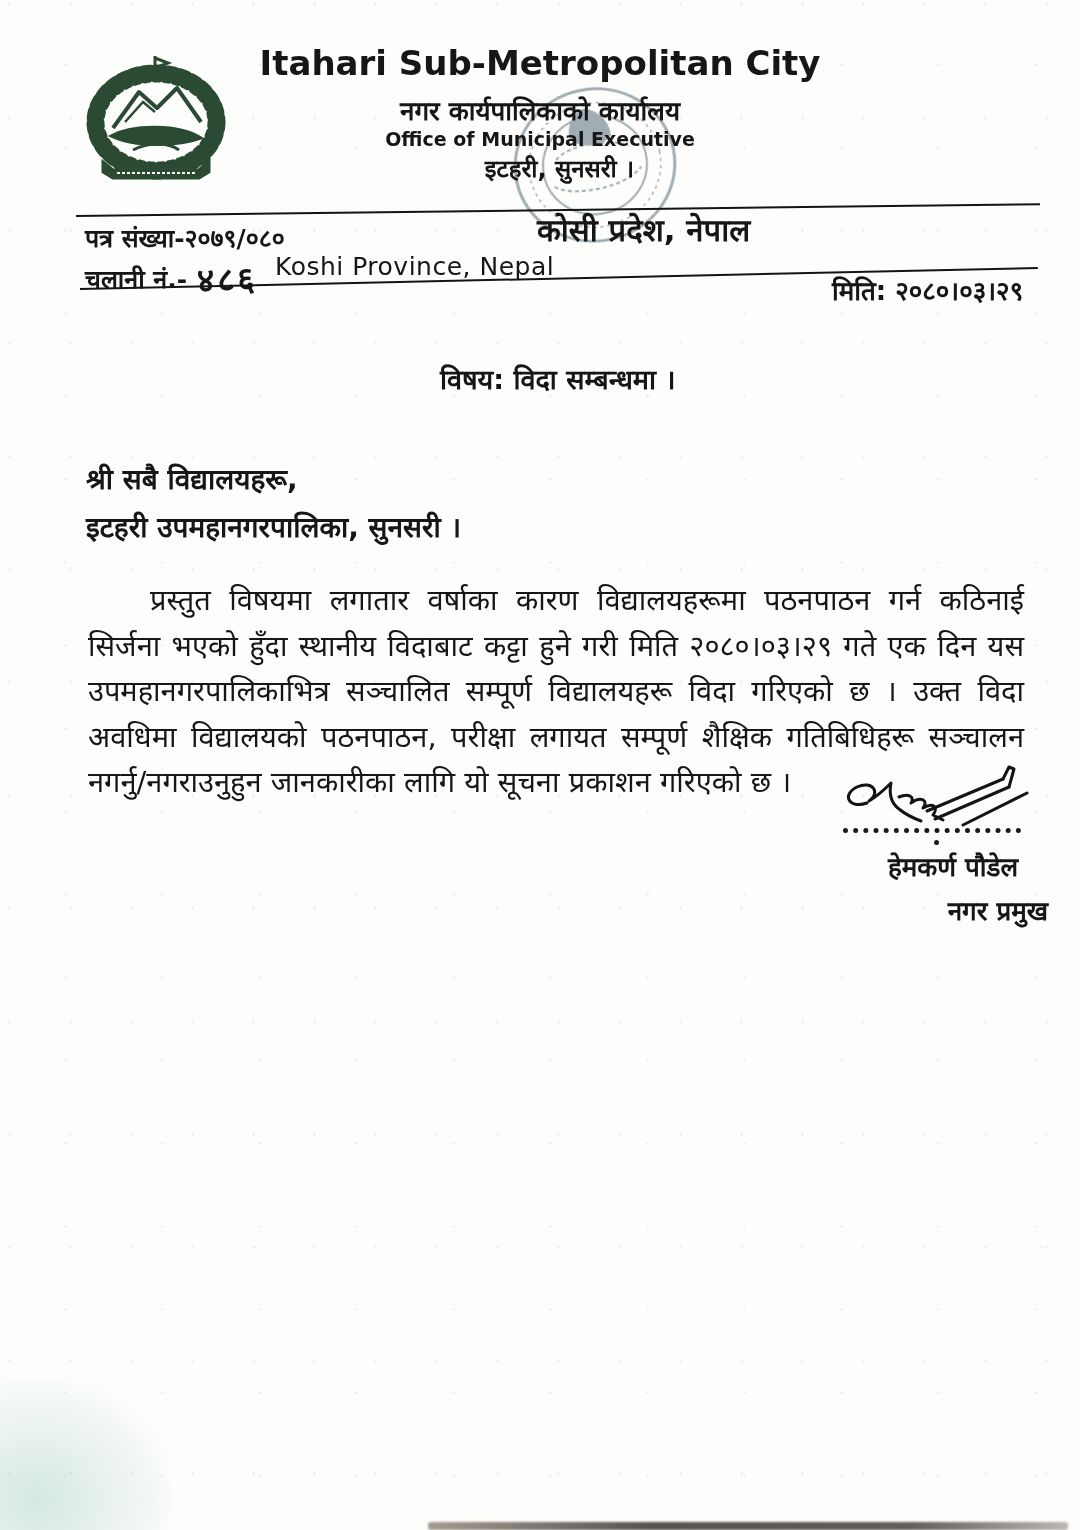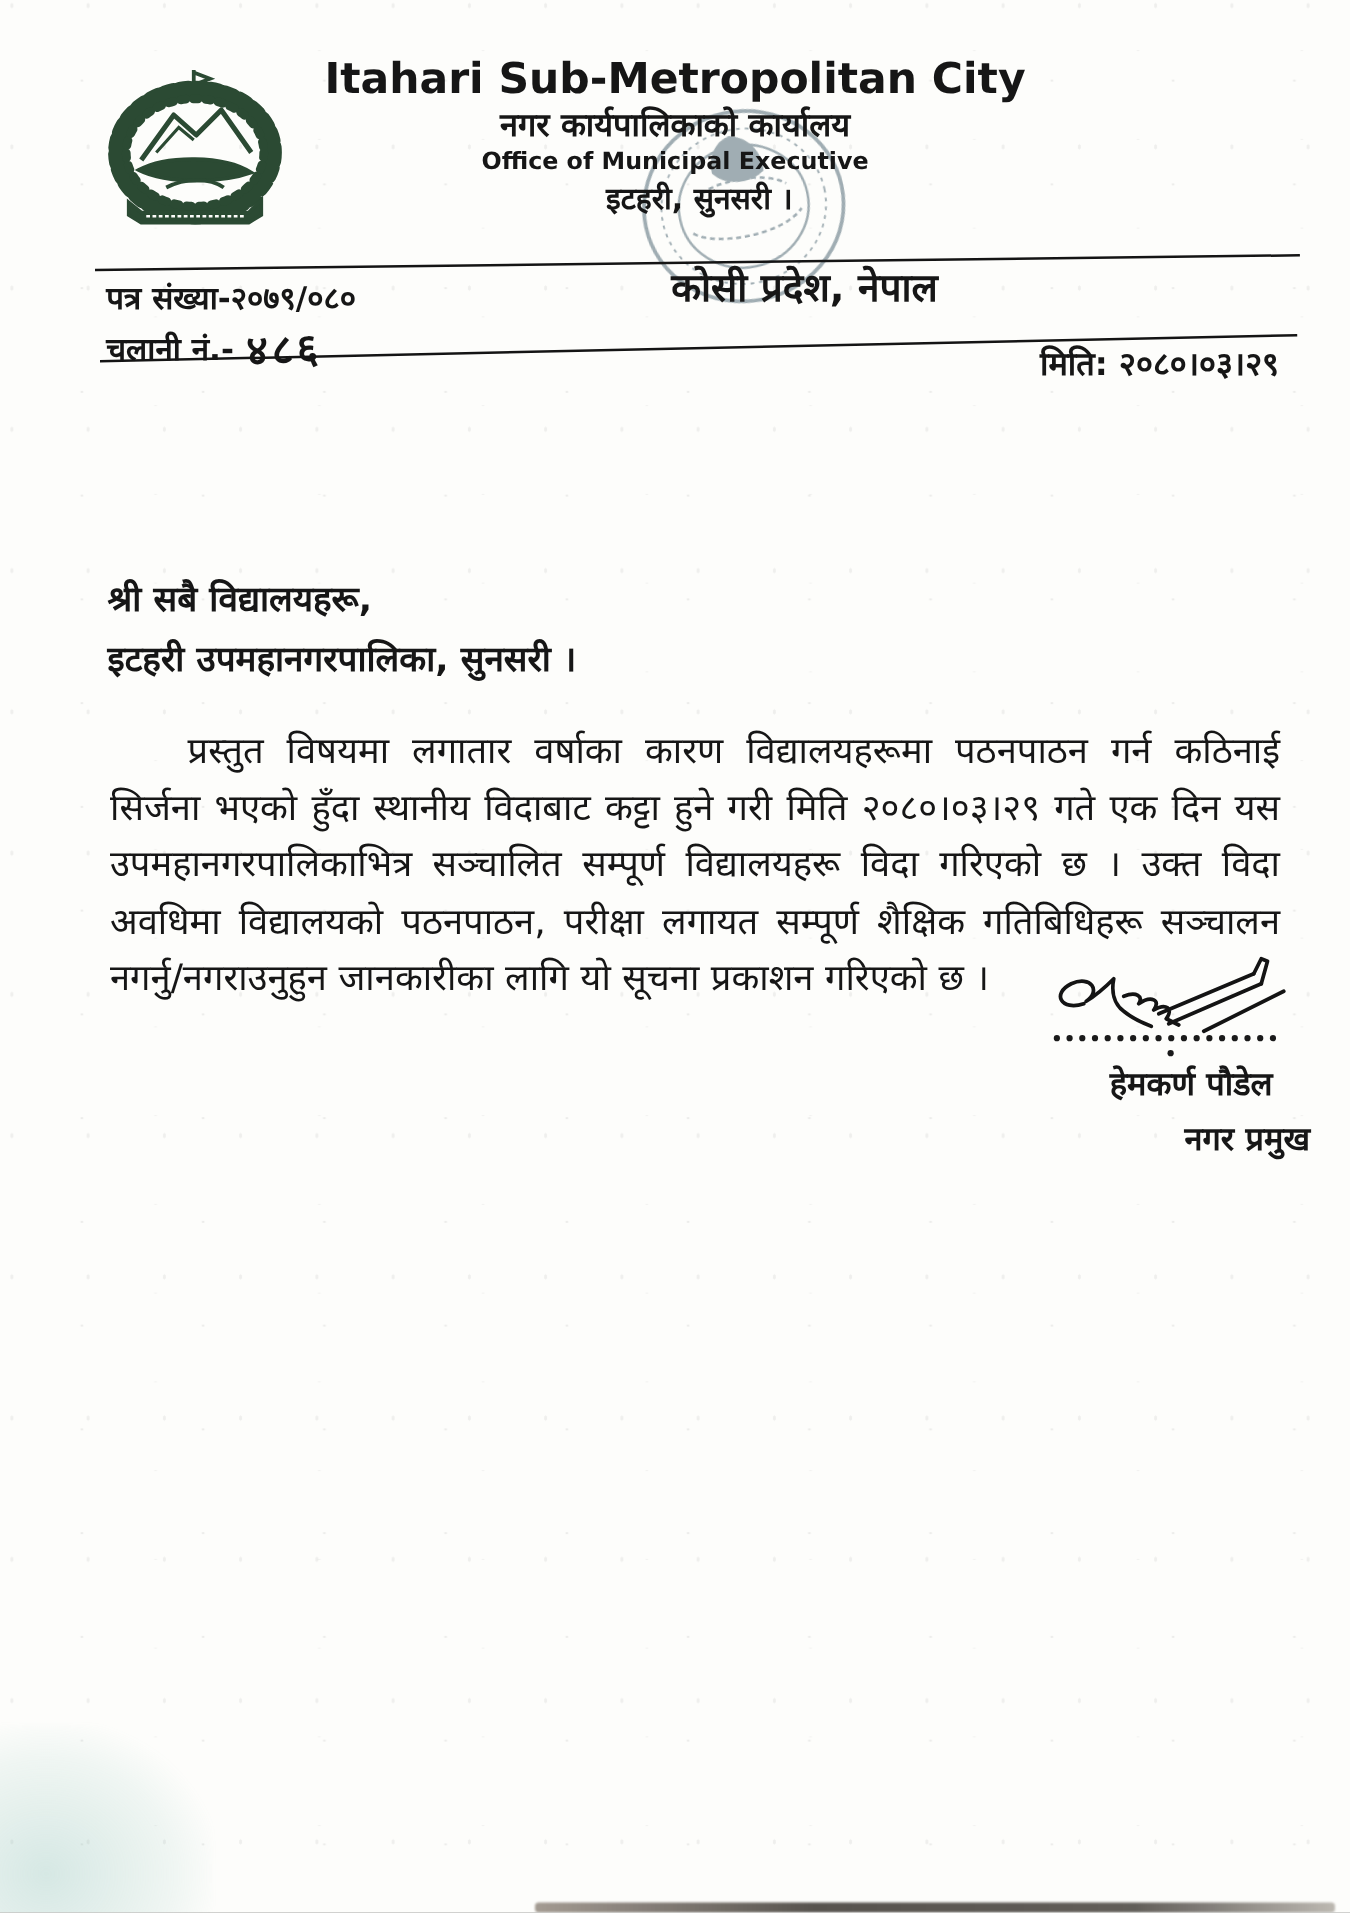--- a/index.html
+++ b/index.html
@@ -18,21 +18,21 @@
     overflow:hidden;
     font-family:"DejaVu Sans","Liberation Sans",sans-serif;
     color:#161616;
   }
   .abs{position:absolute;}
 
   
   .hdr{left:0;right:0;top:38px;text-align:center;line-height:1.25;}
   .hdr .np-title{font-size:32px;font-weight:700;letter-spacing:.5px;}
   .hdr .en-title{font-size:34px;font-weight:700;margin-top:4px;}
-  .hdr .np-office{font-size:26px;font-weight:600;margin-top:0;}
+  .hdr .np-office{font-size:26px;font-weight:600;margin-top:10px;}
   .hdr .en-office{font-size:19px;font-weight:700;margin-top:1px;}
   .hdr .np-place{font-size:24px;font-weight:600;margin-top:2px;padding-left:39px;}
 
   
   .rule{height:0;border-top:2.5px solid #141414;transform-origin:left center;}
   .rule1{left:76px;top:215px;width:964px;transform:rotate(-0.7deg);}
   .rule2{left:80px;top:288px;width:958px;transform:rotate(-1.25deg);}
 
   .letter-no{left:85px;top:220px;font-size:25px;font-weight:600;}
   .province-np{left:537px;top:208px;font-size:31px;font-weight:600;}
@@ -127,22 +127,24 @@
   </div>
 
   <div class="abs rule rule1"></div>
   <div class="abs rule rule2"></div>
 
   <div class="abs letter-no">पत्र संख्या-२०७९/०८०</div>
   <div class="abs province-np">कोसी प्रदेश, नेपाल</div>
   <div class="abs dispatch">
     <span>चलानी नं.-</span><span class="hand">४८६</span>
   </div>
+  <div class="abs province-en">Koshi Province, Nepal</div>
   <div class="abs date-line">मिति: २०८०।०३।२९</div>
 
+  <div class="abs subject">विषय: विदा सम्बन्धमा ।</div>
 
   <div class="abs addressee">
     <div>श्री सबै विद्यालयहरू,</div>
     <div>इटहरी उपमहानगरपालिका, सुनसरी ।</div>
   </div>
 
   <div class="abs body-par">प्रस्तुत विषयमा लगातार वर्षाका कारण विद्यालयहरूमा पठनपाठन गर्न कठिनाई सिर्जना भएको हुँदा स्थानीय विदाबाट कट्टा हुने गरी मिति २०८०।०३।२९ गते एक दिन यस उपमहानगरपालिकाभित्र सञ्चालित सम्पूर्ण विद्यालयहरू विदा गरिएको छ । उक्त विदा अवधिमा विद्यालयको पठनपाठन, परीक्षा लगायत सम्पूर्ण शैक्षिक गतिबिधिहरू सञ्चालन नगर्नु/नगराउनुहुन जानकारीका लागि यो सूचना प्रकाशन गरिएको छ ।</div>
 
   <div class="abs sig-svg">
     <svg viewBox="0 0 210 75" width="210" height="75">

